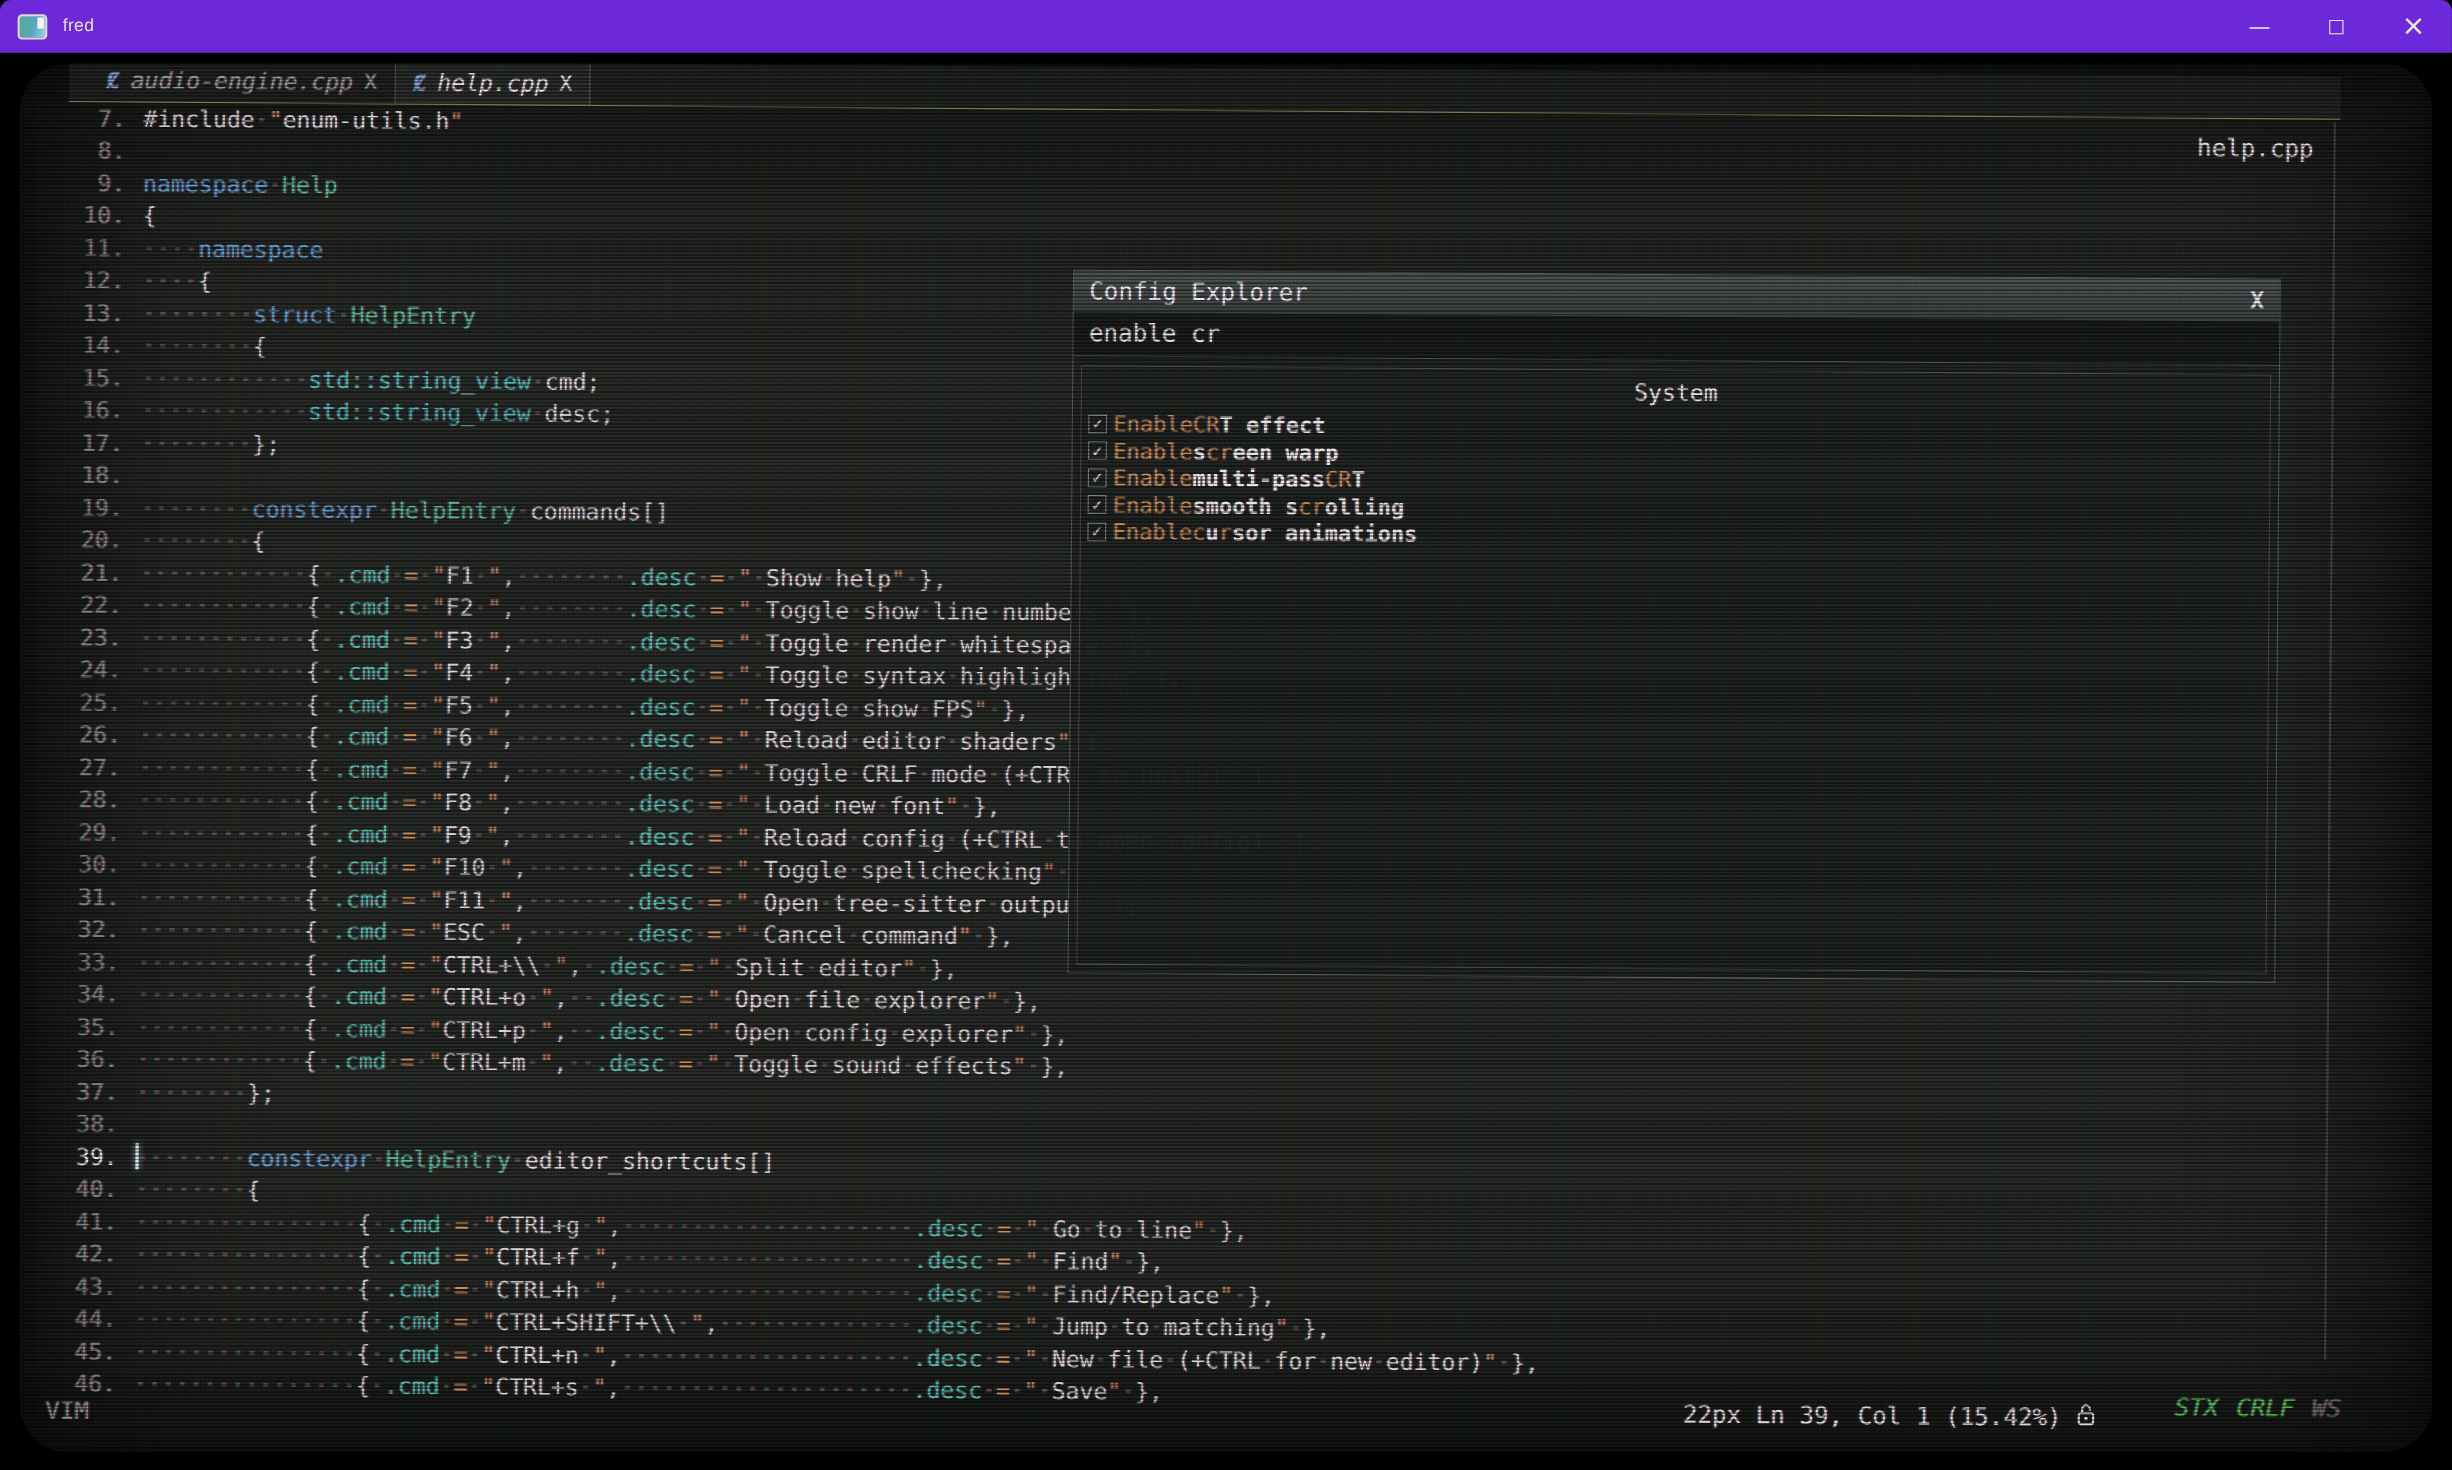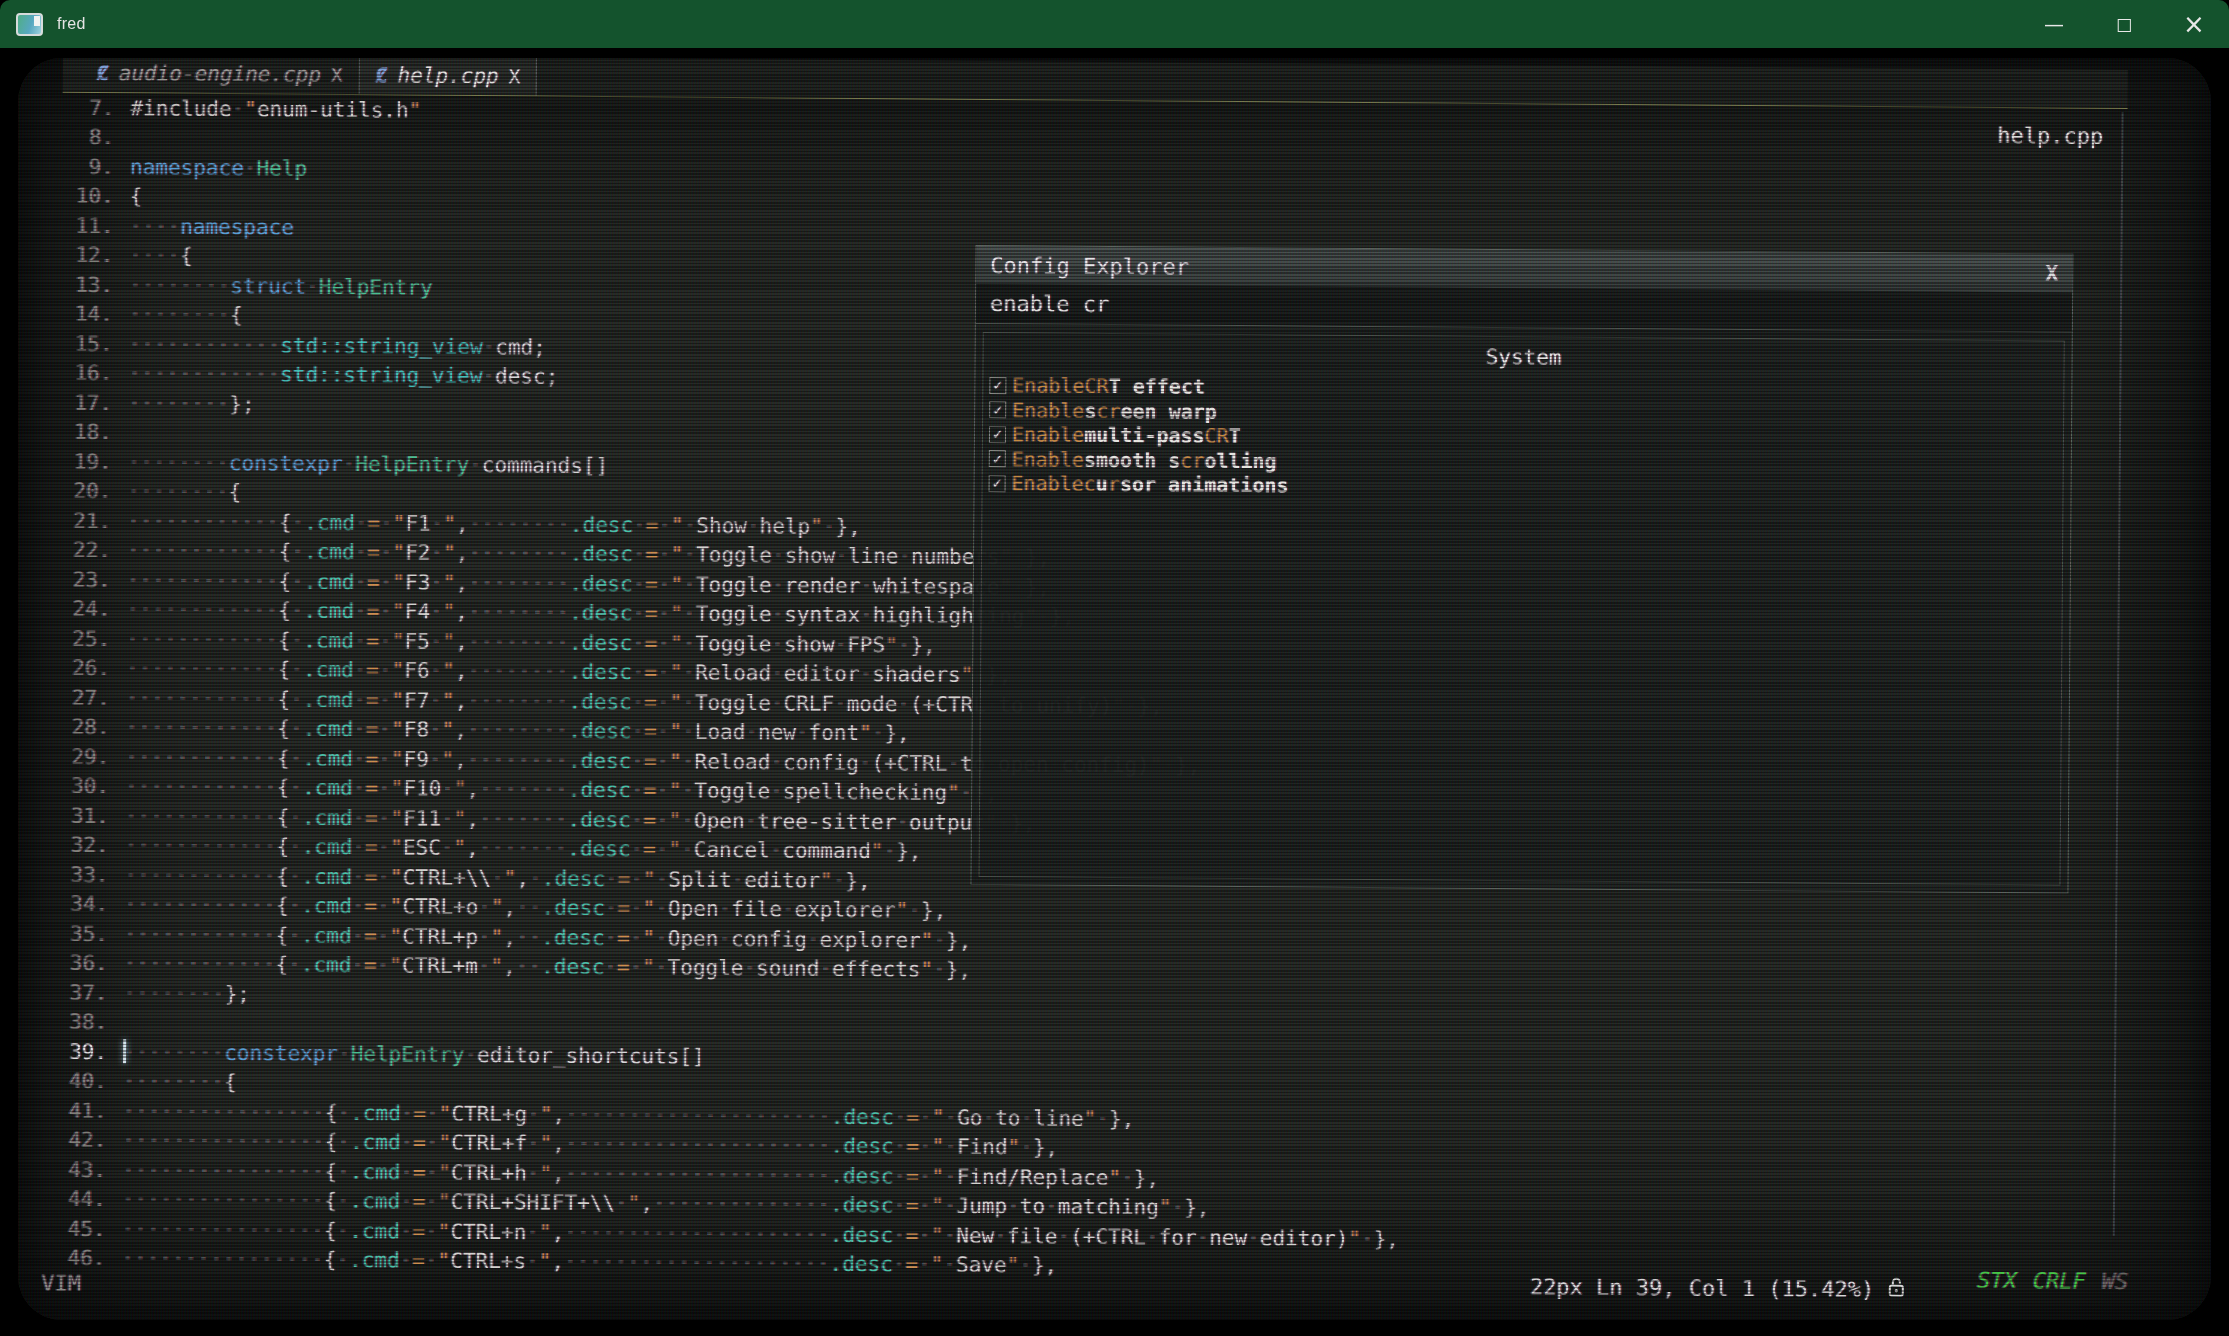--- a/index.html
+++ b/index.html
@@ -1,21 +1,21 @@
 <!DOCTYPE html>
 <html><head>
 <meta charset="utf-8">
 <style>
   * { margin:0; padding:0; box-sizing:border-box; }
   html,body { width:2229px; height:1336px; background:#000; overflow:hidden; }
   body { font-family:"Liberation Sans", sans-serif; }
 
   
   .titlebar { position:absolute; top:0; left:0; width:2229px; height:48px;
-    background:#14532d; border-radius:10px 10px 0 0; display:flex; align-items:center; z-index:50; }
+    background:#6d28d9; border-radius:10px 10px 0 0; display:flex; align-items:center; z-index:50; }
   .app-icon { width:27px; height:23px; margin-left:16px; border-radius:4px;
     border:2px solid #d7dcdb; background:linear-gradient(110deg,#4fae85 0%,#57a8c0 55%,#9fd3e0 100%);
     position:relative; }
   .app-icon::before { content:""; position:absolute; right:1px; top:1px; width:6px; height:10px; background:#f2f4f3; }
   .tb-title { color:#e4e4e4; font-size:16px; margin-left:14px; letter-spacing:0.3px; }
   .tb-controls { margin-left:auto; display:flex; height:48px; }
   .tb-btn { width:70px; height:48px; display:flex; align-items:center; justify-content:center;
     color:#e8e8e8; font-size:20px; font-family:"DejaVu Sans", sans-serif; }
   .tb-btn.max { font-size:17px; }
   .tb-btn.close { font-size:26px; }

